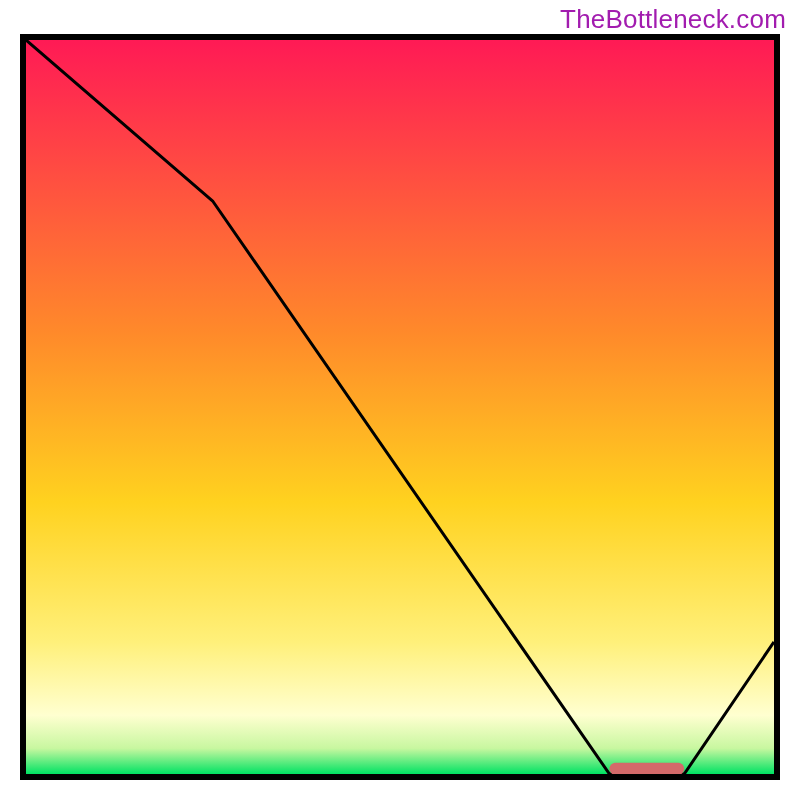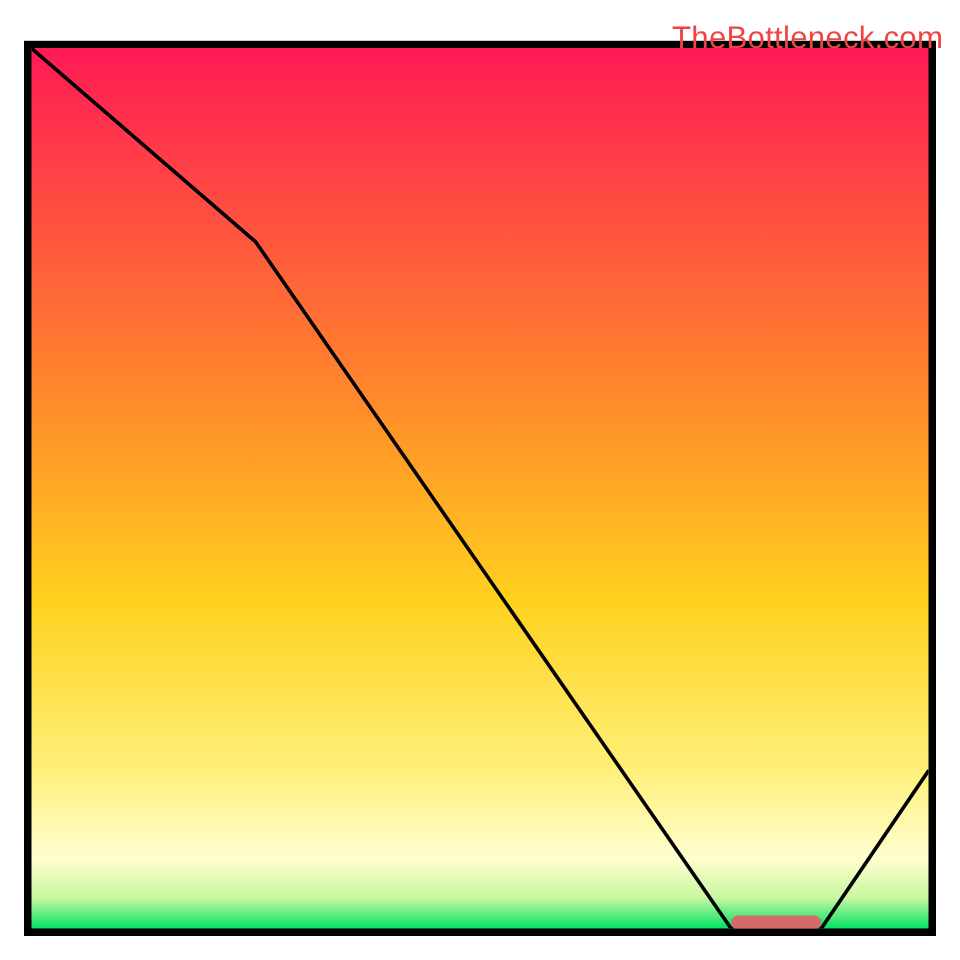--- a/index.html
+++ b/index.html
@@ -11,24 +11,24 @@
     background: #ffffff;
     font-family: Arial, Helvetica, sans-serif;
   }
   .frame {
     position: relative;
     width: 800px;
     height: 800px;
   }
   .watermark {
     position: absolute;
-    top: 16px;
+    top: 4px;
     right: 14px;
     font-size: 26px;
-    color: #ef4444;
+    color: #a21caf;
     font-weight: 400;
     letter-spacing: 0.2px;
     z-index: 10;
   }
   .plot-outer {
     position: absolute;
     left: 20px;
     top: 34px;
     width: 760px;
     height: 746px;

